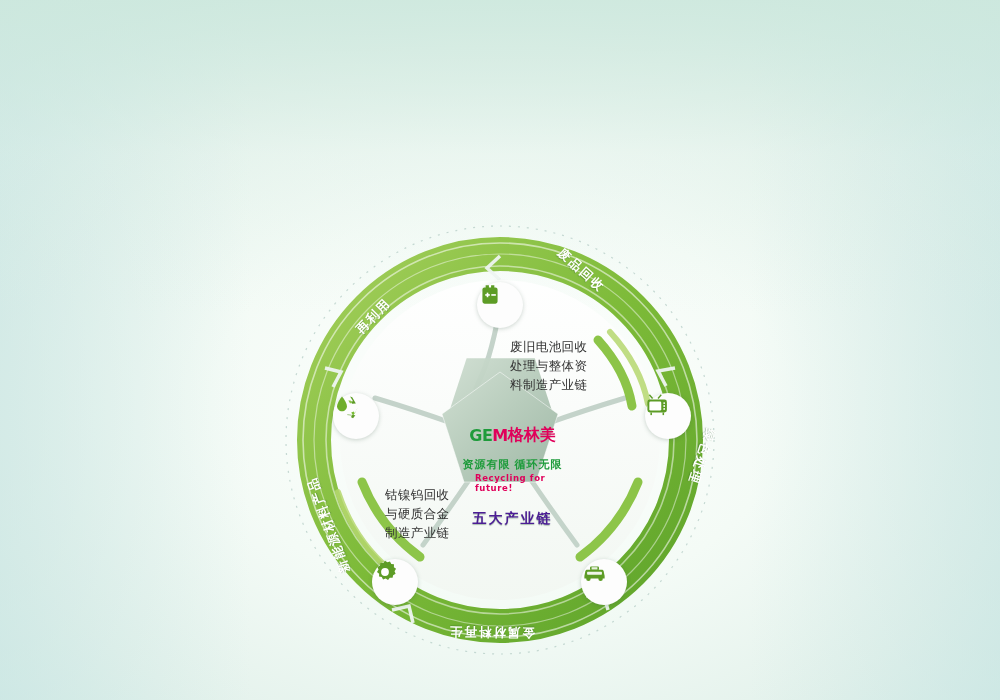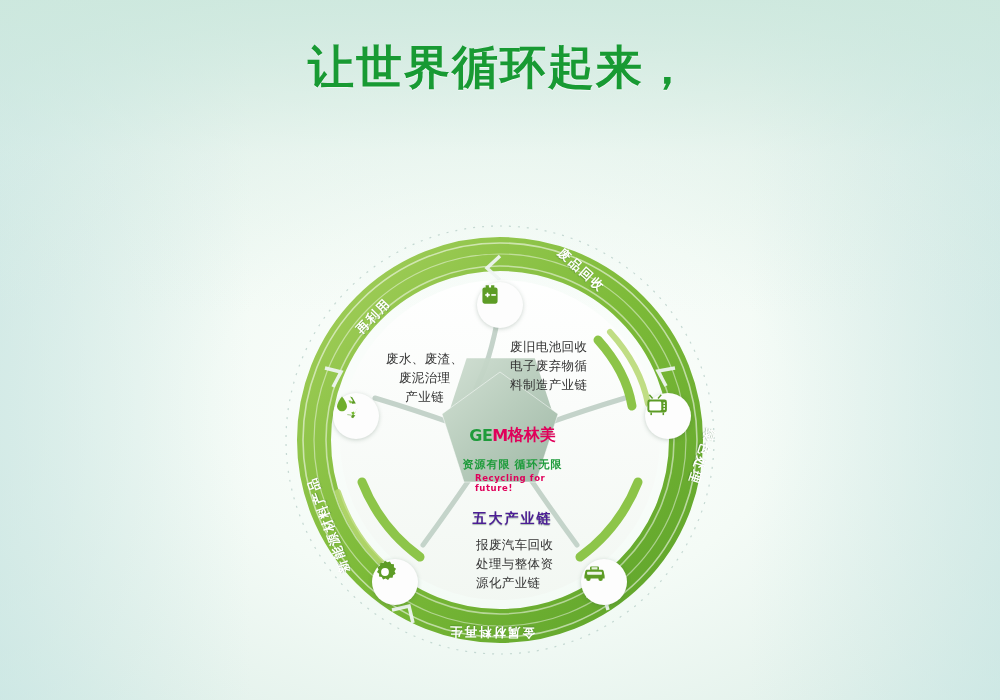--- a/index.html
+++ b/index.html
@@ -60,21 +60,20 @@
   
   .ring-word{position:absolute;z-index:8;color:#ffffff;font-size:12.5px;font-weight:bold;
     letter-spacing:2px;white-space:nowrap;text-shadow:0 1px 1px rgba(40,90,40,.35);}
 </style>
 </head>
 <body>
 
 <div class="bg-tint"></div>
 
 <div class="headline">
-  <div class="line">让世界循环起来，</div>
 </div>
 
 <div class="wheel">
 
   <svg width="440" height="440" viewBox="0 0 440 440">
     <defs>
       <linearGradient id="gOuter" x1="0" y1="0" x2="1" y2="1">
         <stop offset="0%" stop-color="#a4cf5c"></stop>
         <stop offset="50%" stop-color="#7cba38"></stop>
         <stop offset="100%" stop-color="#5da32a"></stop>
@@ -192,37 +191,32 @@
   </div>
 
   <div class="ring-word" style="left:72px;top:88px;transform:rotate(-46deg);">再利用</div>
   <div class="ring-word" style="left:272px;top:42px;transform:rotate(42deg);">废品回收</div>
   <div class="ring-word" style="left:392px;top:228px;transform:rotate(108deg);">绿色处理</div>
   <div class="ring-word" style="left:168px;top:403px;transform:rotate(181deg);">金属材料再生</div>
   <div class="ring-word" style="left:-2px;top:296px;transform:rotate(250deg);">新能源材料产品</div>
 
   <div class="seg-label" style="left:230px;top:118px;text-align:center;">
     <div>废旧电池回收</div>
-    <div>电子废弃物循</div>
+    <div>处理与整体资</div>
     <div>料制造产业链</div>
   </div>
 
 
-  <div class="seg-label" style="left:196px;top:316px;text-align:left;">
-    <div>报废汽车回收</div>
-    <div>处理与整体资</div>
-    <div>源化产业链</div>
-  </div>
-
-
-  <div class="seg-label" style="left:106px;top:130px;text-align:center;">
-    <div>废水、废渣、</div>
-    <div>废泥治理</div>
-    <div>产业链</div>
-  </div>
+
+  <div class="seg-label" style="left:105px;top:266px;text-align:left;">
+    <div>钴镍钨回收</div>
+    <div>与硬质合金</div>
+    <div>制造产业链</div>
+  </div>
+
 </div>
 
 <div class="center">
   <div class="logo-row">
     <span class="logo-gem"><span>GE</span><span class="logo-m">M</span></span>
     <span class="logo-cn">格林美</span>
   </div>
   <div class="logo-slogan">资源有限  循环无限</div>
   <div class="logo-en">Recycling for future!</div>
   <div class="center-title">五大产业链</div>

